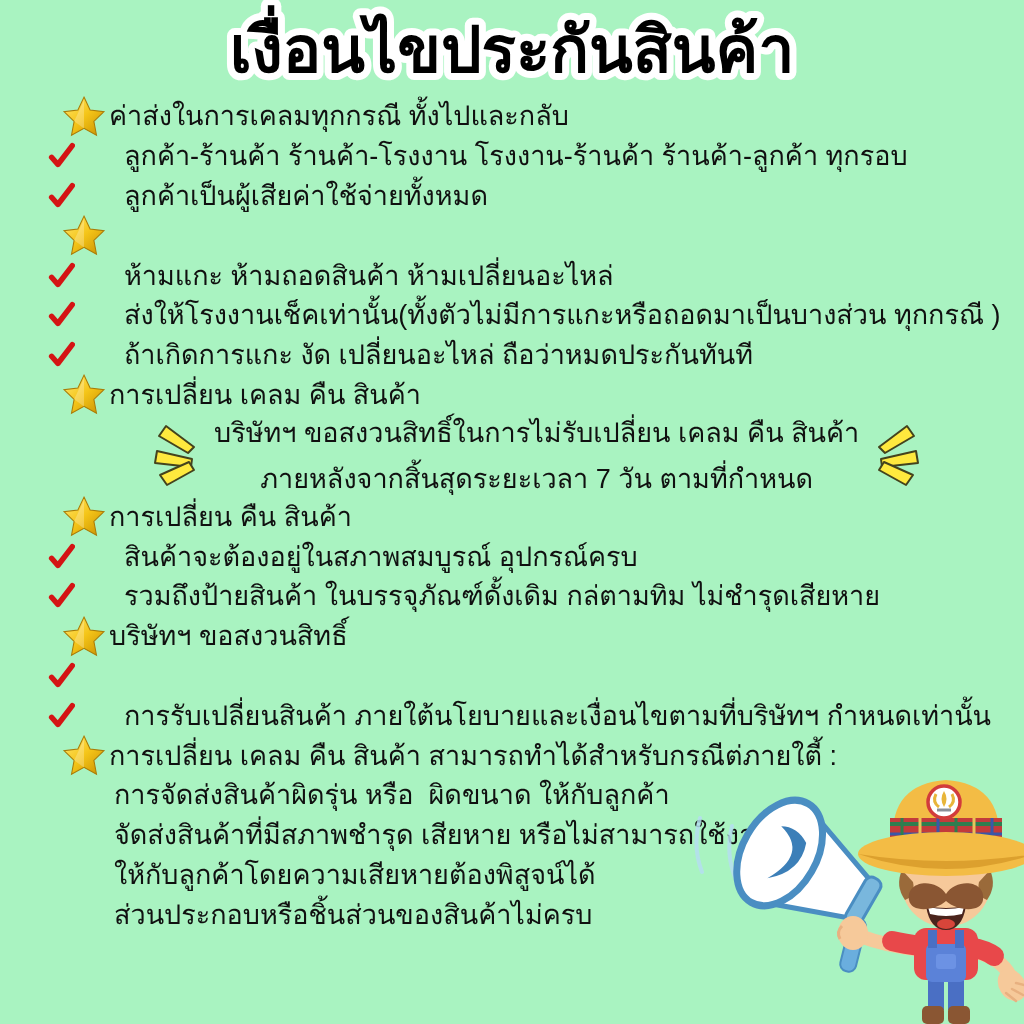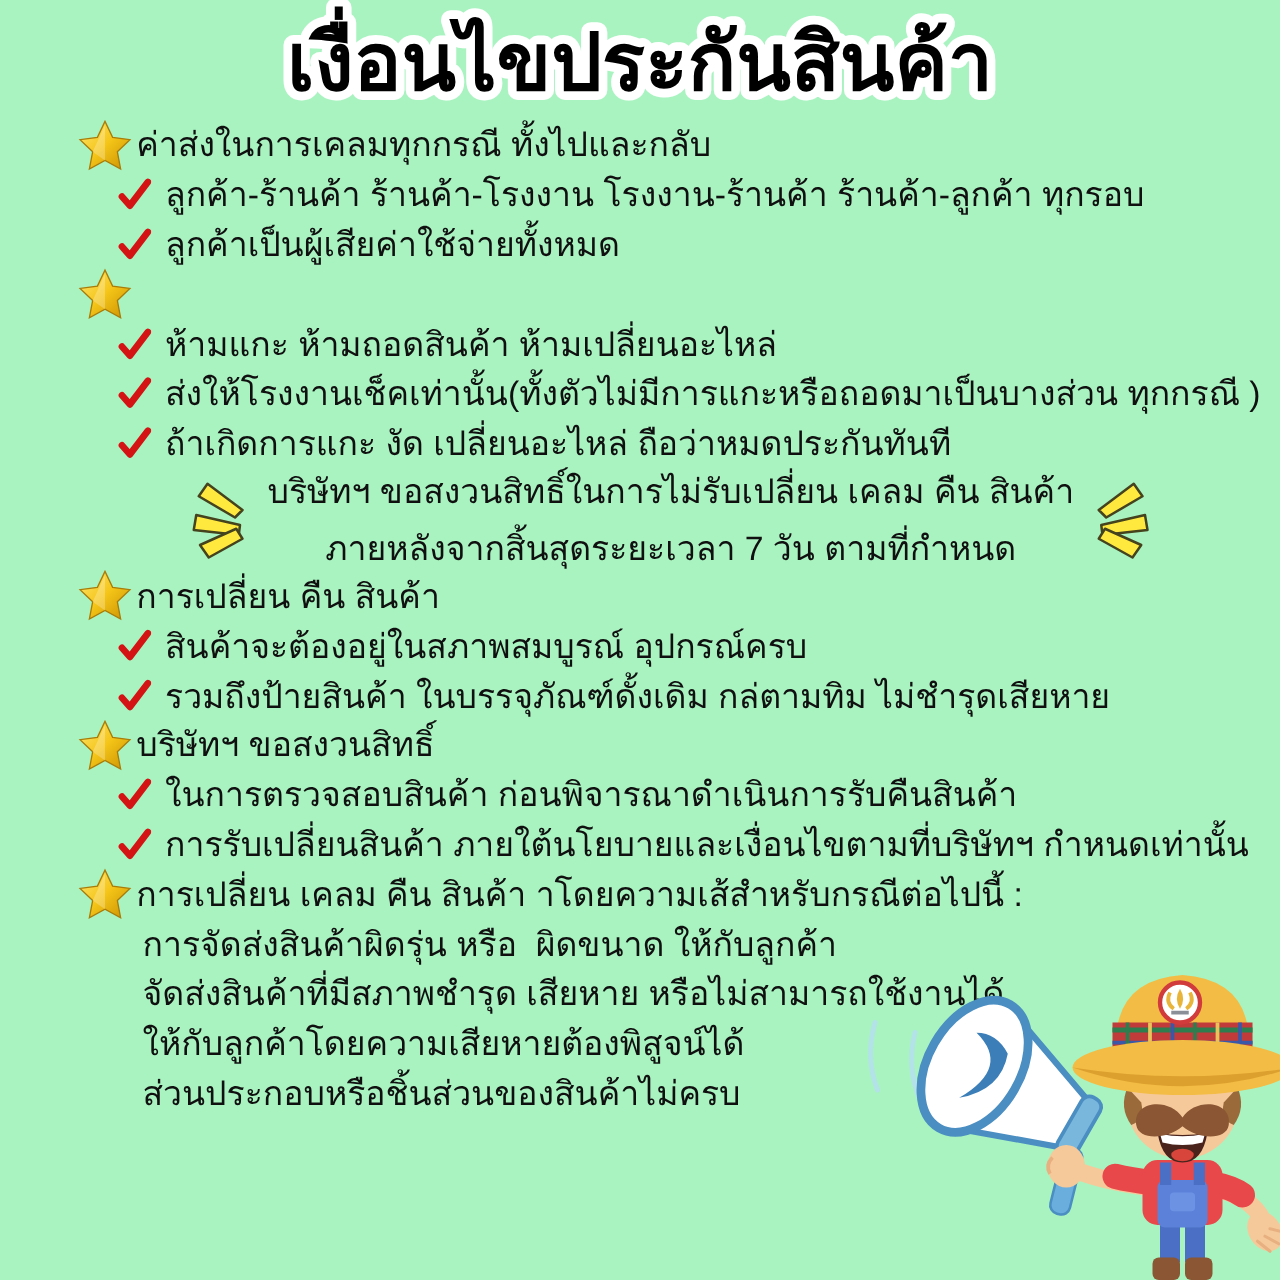--- a/index.html
+++ b/index.html
@@ -14,21 +14,21 @@
     font-family:"Liberation Sans","DejaVu Sans",sans-serif;
     font-weight:bold;
   }
   .list{position:absolute;top:96px;left:0;width:1024px;}
   .row{
     display:flex;align-items:center;height:39.8px;
     font-size:27px;color:#101010;white-space:pre;font-weight:500;
   }
   .row.star{padding-left:62px;}
   .star-ic{width:44px;height:42px;flex:0 0 44px;margin-right:3px;}
-  .row.check{padding-left:94px;}
+  .row.check{padding-left:48px;gap:38px;}
   .check-ic{width:27px;height:27px;flex:0 0 27px;margin-right:11px;}
   .row.plain{padding-left:114px;text-align:right;}
   .callout{
     display:flex;align-items:center;height:82px;padding-left:152px;
     font-size:27px;color:#101010;white-space:pre;font-weight:500;
   }
   .callout .lines{display:flex;flex-direction:column;align-items:center;gap:3px;margin:0 16px;}
   .burst{width:46px;height:64px;flex:0 0 46px;}
   .burst.right{transform:scaleX(-1);}
   .mascot{position:absolute;right:0;bottom:0;width:334px;height:264px;}
@@ -93,20 +93,34 @@
       <path d="M4 17 L11 25 L27 4" fill="none" stroke="#d41414" stroke-width="6" stroke-linecap="round" stroke-linejoin="round"></path>
     </svg>
     <span class="txt">ส่งให้โรงงานเช็คเท่านั้น(ทั้งตัวไม่มีการแกะหรือถอดมาเป็นบางส่วน ทุกกรณี )</span>
   </div>
     <div class="row check">
     <svg class="check-ic" viewBox="0 0 30 30">
       <path d="M4 17 L11 25 L27 4" fill="none" stroke="#d41414" stroke-width="6" stroke-linecap="round" stroke-linejoin="round"></path>
     </svg>
     <span class="txt">ถ้าเกิดการแกะ งัด เปลี่ยนอะไหล่ ถือว่าหมดประกันทันที</span>
   </div>
+    <div class="row star">
+    <svg class="star-ic" viewBox="0 0 40 40">
+      <defs>
+        <linearGradient id="gstar" x1="0" y1="0" x2="1" y2="1">
+          <stop offset="0" stop-color="#ffe976"></stop>
+          <stop offset="0.5" stop-color="#f5c518"></stop>
+          <stop offset="1" stop-color="#c78f00"></stop>
+        </linearGradient>
+      </defs>
+      <path d="M20 2 L25.8 14.2 L39 15.9 L29.4 25.1 L31.9 38.3 L20 31.8 L8.1 38.3 L10.6 25.1 L1 15.9 L14.2 14.2 Z" fill="url(#gstar)" stroke="#a97b08" stroke-width="1"></path>
+      <path d="M20 5 L20 31.8 L10.6 25.1 Z" fill="#ffffff" opacity="0.25"></path>
+    </svg>
+    <span class="txt">การเปลี่ยน เคลม คืน สินค้า</span>
+  </div>
     <div class="callout">
     <svg class="burst left" viewBox="0 0 46 64">
       <g fill="#ffe93e" stroke="#44431d" stroke-width="2" stroke-linejoin="round">
         <path d="M42,24 L14,3 L7,13 L36,30 Z"></path>
         <path d="M40,36 L5,28 L3,40 L39,44 Z"></path>
         <path d="M42,47 L15,62 L8,52 L37,39 Z"></path>
       </g>
     </svg>
     <div class="lines">
       <div>บริษัทฯ ขอสงวนสิทธิ์ในการไม่รับเปลี่ยน เคลม คืน สินค้า</div>
@@ -157,41 +171,40 @@
       </defs>
       <path d="M20 2 L25.8 14.2 L39 15.9 L29.4 25.1 L31.9 38.3 L20 31.8 L8.1 38.3 L10.6 25.1 L1 15.9 L14.2 14.2 Z" fill="url(#gstar)" stroke="#a97b08" stroke-width="1"></path>
       <path d="M20 5 L20 31.8 L10.6 25.1 Z" fill="#ffffff" opacity="0.25"></path>
     </svg>
     <span class="txt">บริษัทฯ ขอสงวนสิทธิ์</span>
   </div>
     <div class="row check">
     <svg class="check-ic" viewBox="0 0 30 30">
       <path d="M4 17 L11 25 L27 4" fill="none" stroke="#d41414" stroke-width="6" stroke-linecap="round" stroke-linejoin="round"></path>
     </svg>
-    <span class="txt">ในการตรวจสอบสินค้า ก่อนพิจารณาดำเนินการรับคืนสินค้า</span>
   </div>
     <div class="row check">
     <svg class="check-ic" viewBox="0 0 30 30">
       <path d="M4 17 L11 25 L27 4" fill="none" stroke="#d41414" stroke-width="6" stroke-linecap="round" stroke-linejoin="round"></path>
     </svg>
     <span class="txt">การรับเปลี่ยนสินค้า ภายใต้นโยบายและเงื่อนไขตามที่บริษัทฯ กำหนดเท่านั้น</span>
   </div>
     <div class="row star">
     <svg class="star-ic" viewBox="0 0 40 40">
       <defs>
         <linearGradient id="gstar" x1="0" y1="0" x2="1" y2="1">
           <stop offset="0" stop-color="#ffe976"></stop>
           <stop offset="0.5" stop-color="#f5c518"></stop>
           <stop offset="1" stop-color="#c78f00"></stop>
         </linearGradient>
       </defs>
       <path d="M20 2 L25.8 14.2 L39 15.9 L29.4 25.1 L31.9 38.3 L20 31.8 L8.1 38.3 L10.6 25.1 L1 15.9 L14.2 14.2 Z" fill="url(#gstar)" stroke="#a97b08" stroke-width="1"></path>
       <path d="M20 5 L20 31.8 L10.6 25.1 Z" fill="#ffffff" opacity="0.25"></path>
     </svg>
-    <span class="txt">การเปลี่ยน เคลม คืน สินค้า าโดยความเส้สำหรับกรณีต่อไปนี้ :</span>
+    <span class="txt">การเปลี่ยน เคลม คืน สินค้า สามารถทำได้สำหรับกรณีต่ภายใตี้ :</span>
   </div>
     <div class="row plain">
     <span class="txt">การจัดส่งสินค้าผิดรุ่น หรือ  ผิดขนาด ให้กับลูกค้า</span>
   </div>
     <div class="row plain">
     <span class="txt">จัดส่งสินค้าที่มีสภาพชำรุด เสียหาย หรือไม่สามารถใช้งานได้</span>
   </div>
     <div class="row plain">
     <span class="txt">ให้กับลูกค้าโดยความเสียหายต้องพิสูจน์ได้</span>
   </div>

